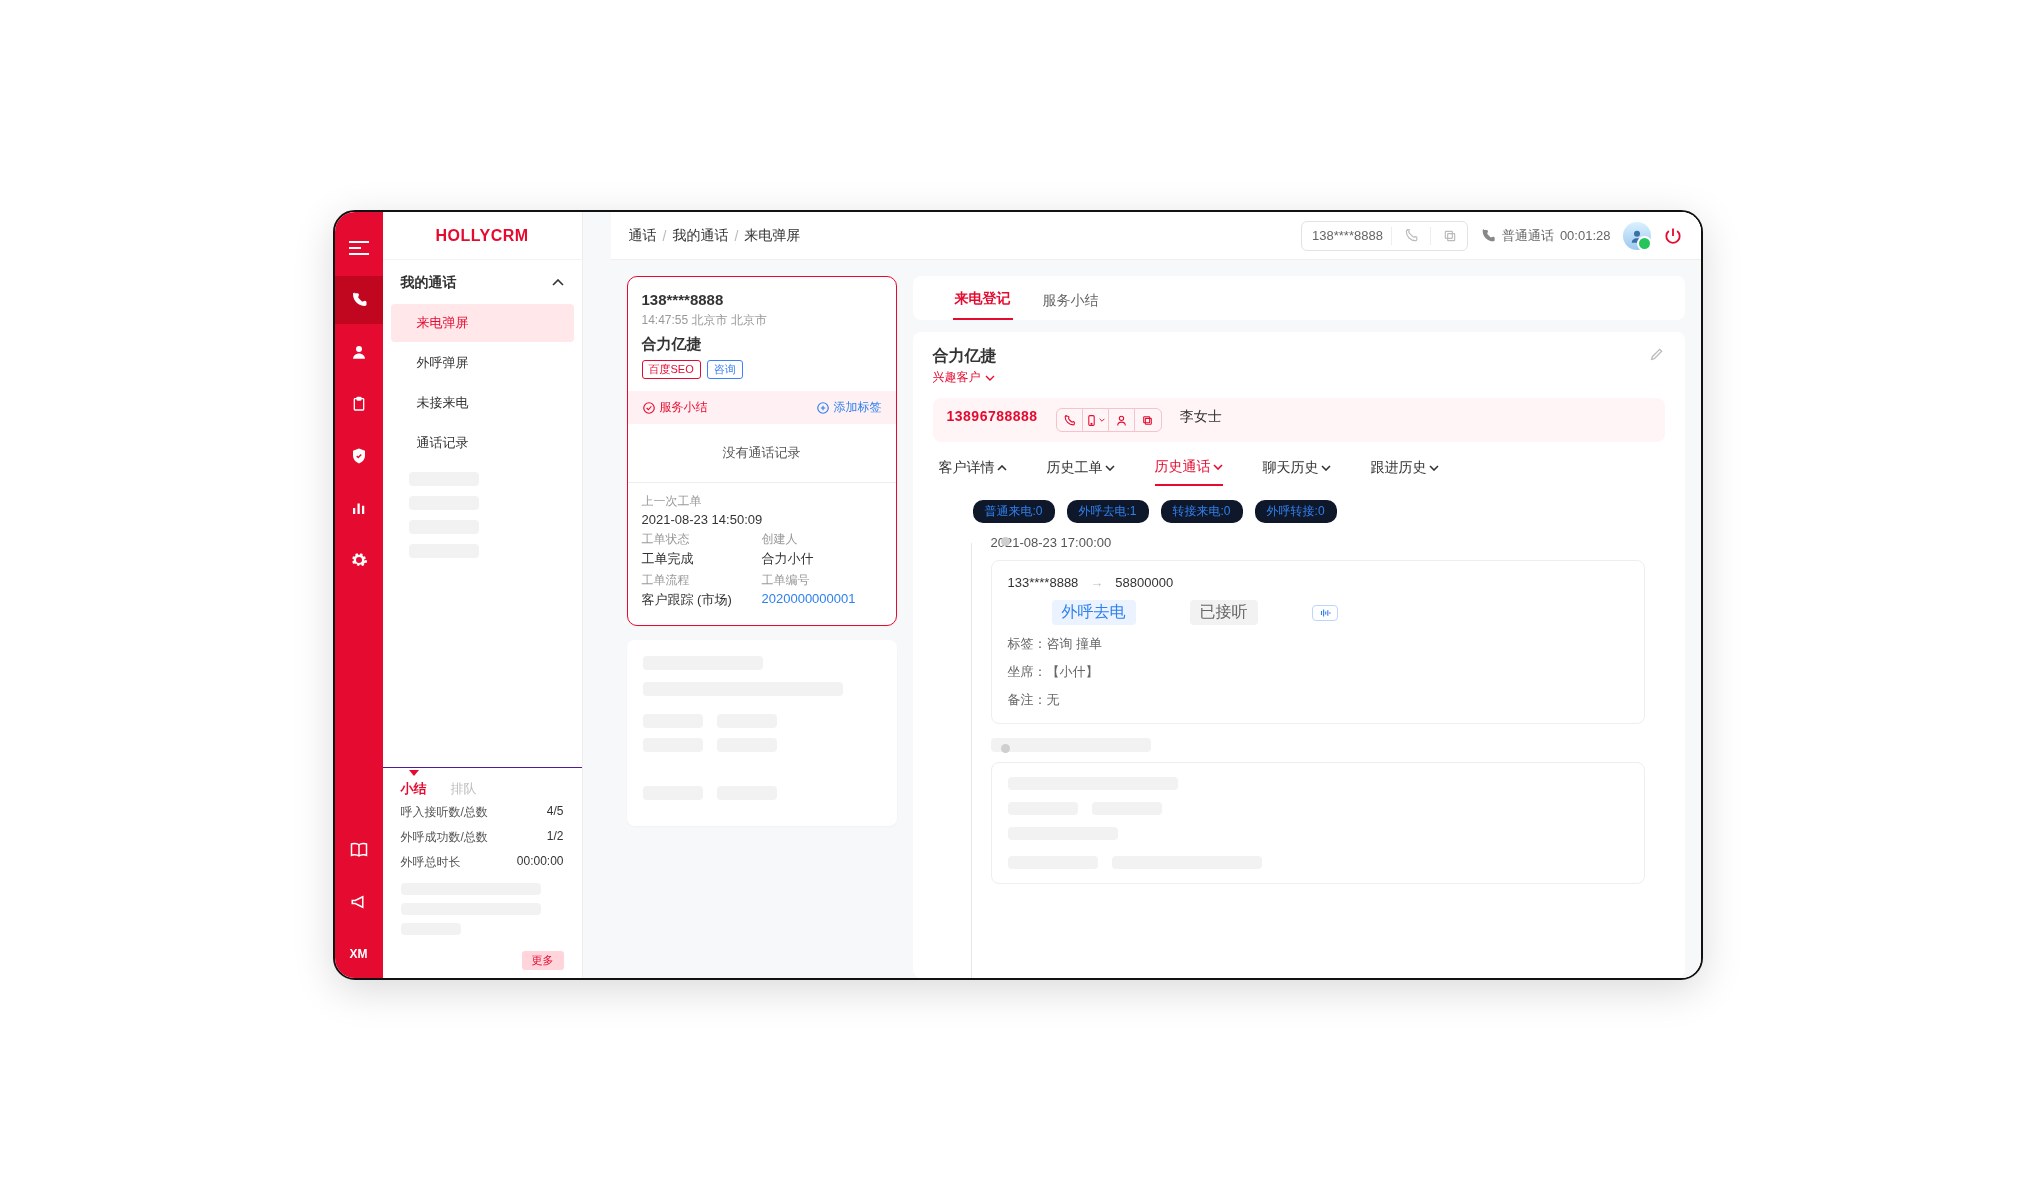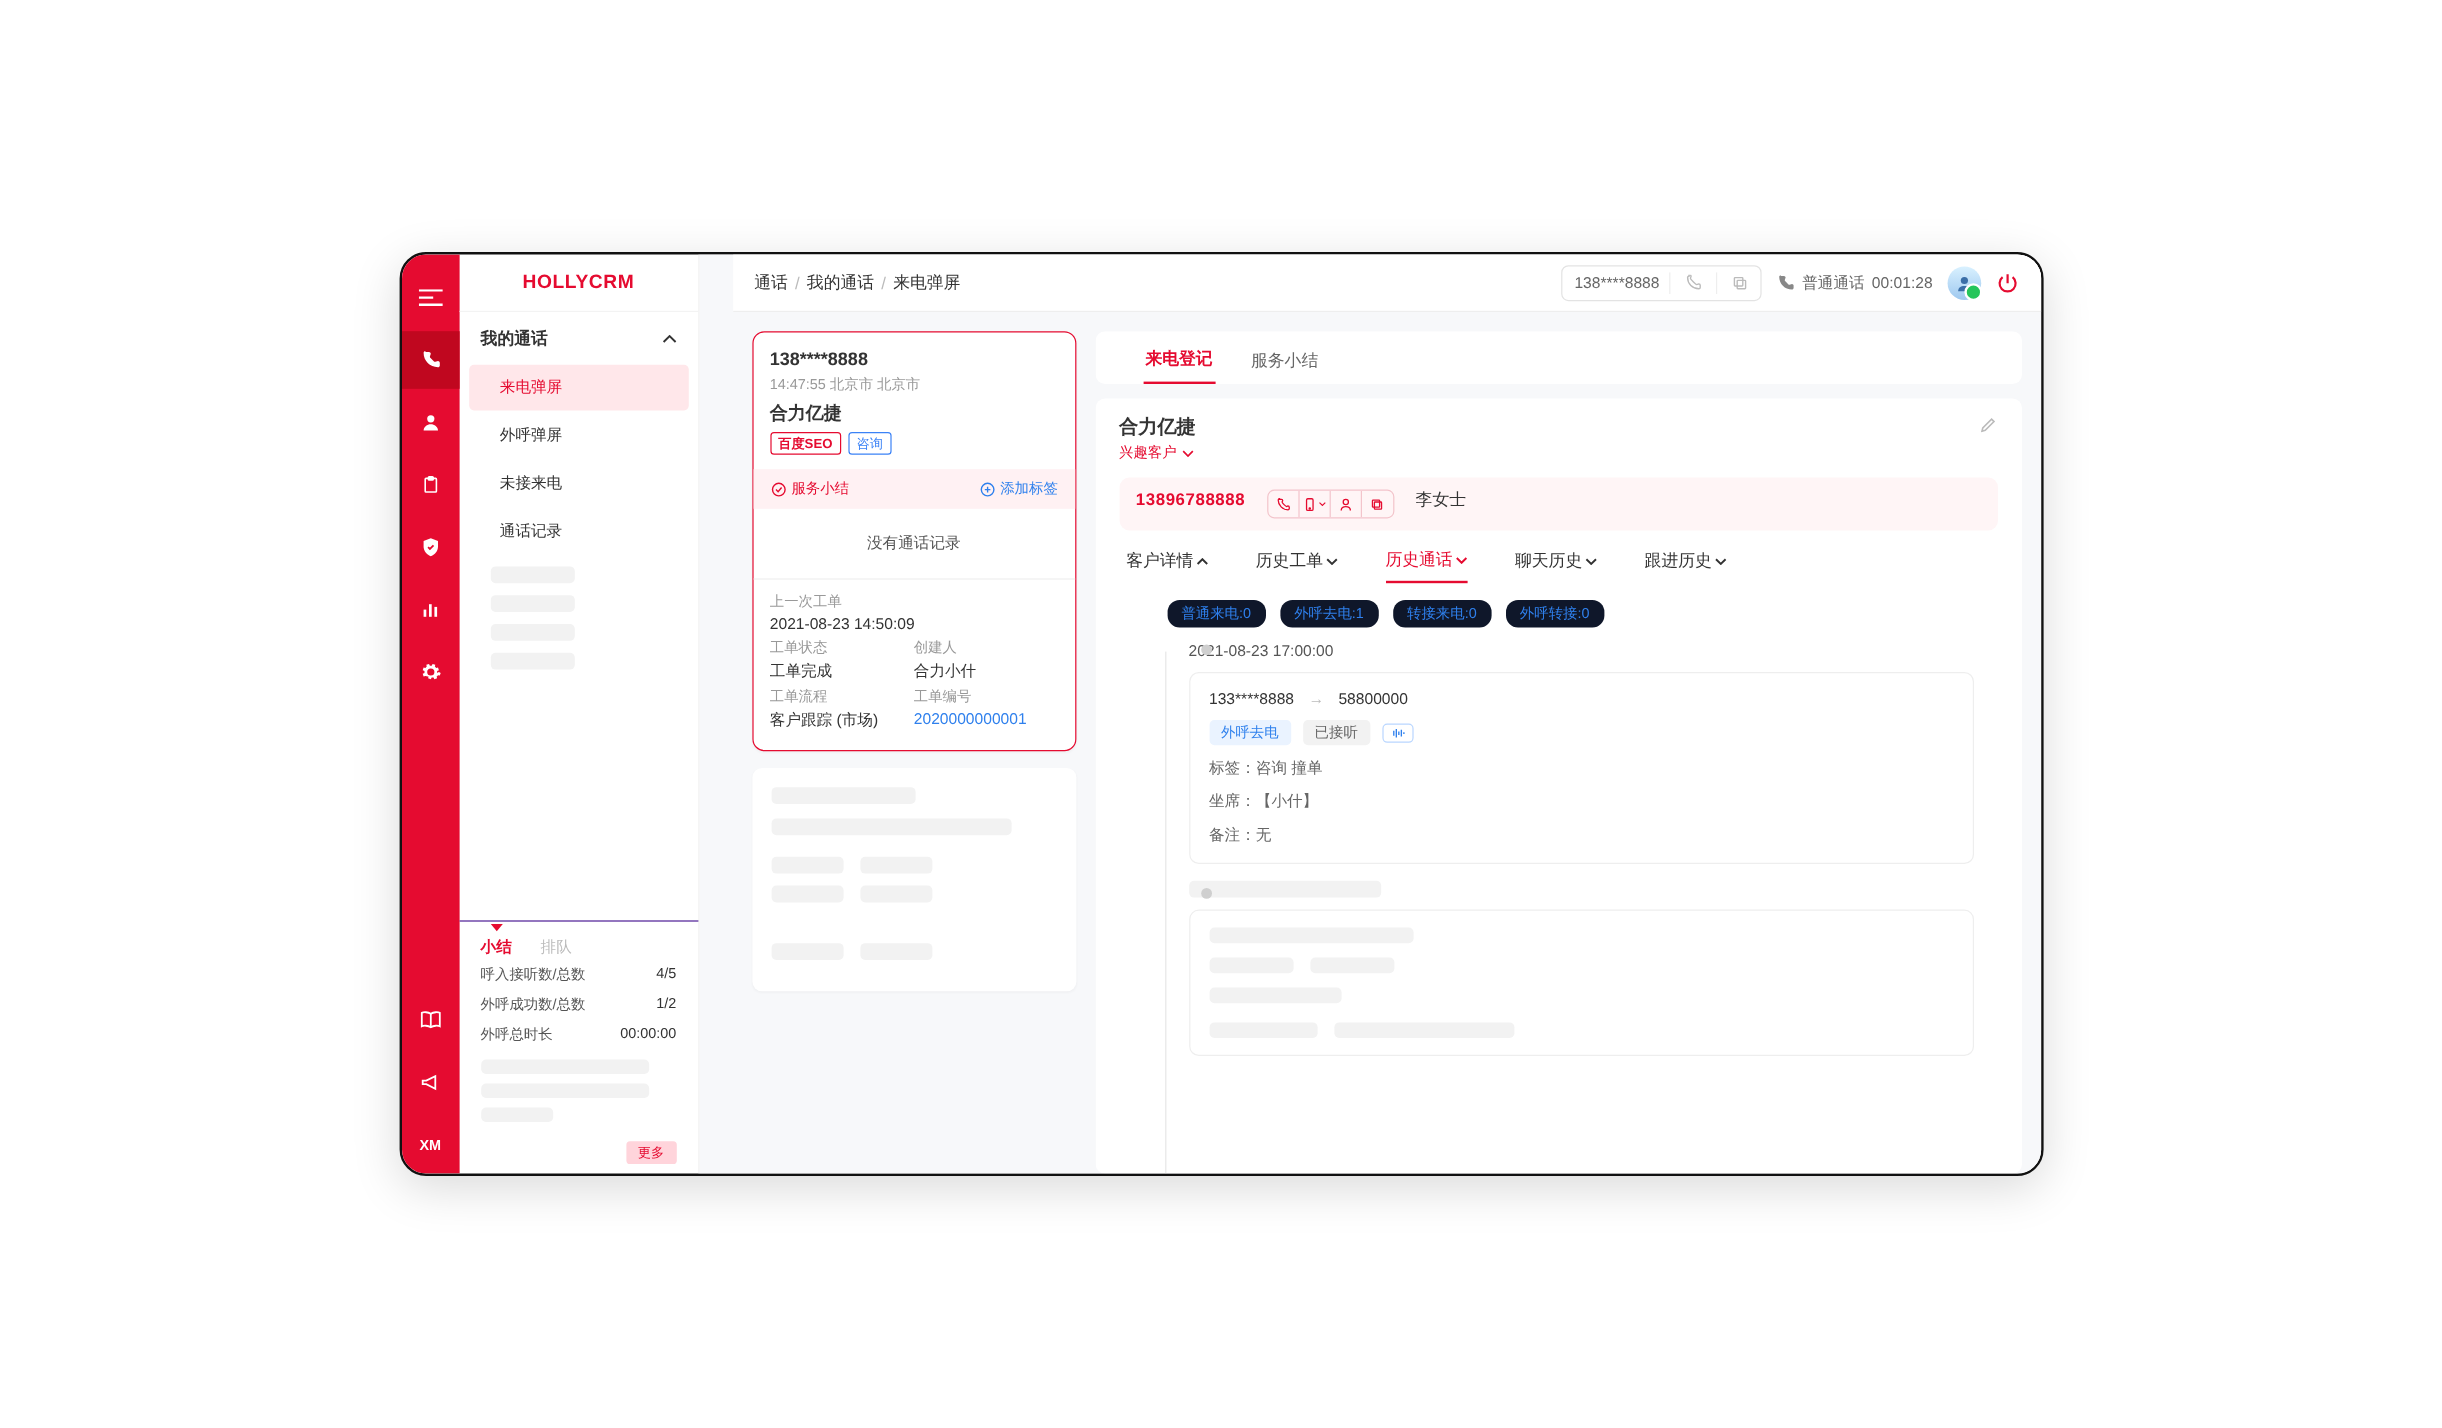--- a/index.html
+++ b/index.html
@@ -130,21 +130,21 @@
   .col-left { width:270px; display:flex; flex-direction:column; gap:14px; }
   .card { background:#fff; border-radius:8px; box-shadow:0 1px 2px rgba(0,0,0,0.03); }
   .call-card {
     border:1.5px solid #e50b30; border-radius:10px; padding:14px 14px 16px; font-size:13px;
   }
   .cc-phone { font-weight:700; font-size:15px; }
   .cc-sub { color:#999; font-size:12px; margin-top:4px; }
   .cc-name { font-weight:600; margin-top:6px; font-size:15px; }
   .badges { display:flex; gap:6px; margin-top:6px; }
   .bd { font-size:11px; padding:1px 6px; border-radius:3px; border:1px solid; }
-  .bd.red { color:#e50b30; border-color:#e50b30;font-weight:bold; }
+  .bd.red { color:#e50b30; border-color:#e50b30; }
   .bd.blue { color:#3b82f6; border-color:#3b82f6; }
   .bar {
     margin:12px -14px 0; padding:8px 14px; background:#fff1f3;
     display:flex; justify-content:space-between; font-size:12px;
   }
   .bar .l { color:#e50b30; display:flex; align-items:center; gap:4px; }
   .bar .r { color:#2f80ed; display:flex; align-items:center; gap:4px; cursor:pointer; }
   .empty { text-align:center; padding:20px 0; font-size:13px; color:#555; font-weight:500; }
   .sect-label { color:#999; font-size:12px; margin-top:6px; }
   .row2 { display:flex; margin-top:4px; }
@@ -182,21 +182,21 @@
   .timeline::before { content:""; position:absolute; left:38px; top:20px; bottom:0; width:1px; background:#e6e6e6; }
   .tl-dot { position:absolute; left:34px; width:9px; height:9px; border-radius:50%; background:#cfcfcf; }
   .tl-time { margin-left:24px; font-size:13px; color:#555; padding-top:2px; }
   .tl-card {
     margin:10px 0 14px 24px; border:1px solid #eee; border-radius:8px; padding:14px 16px;
     font-size:13px;
   }
   .tl-to { color:#333; display:flex; align-items:flex-end; gap:12px; }
   .tl-to .arrow { color:#bbb; }
   .tl-badges { display:flex; gap:10px; align-items:center; margin-top:10px; }
-  .tl-b { font-size:12px; padding:2px 10px; border-radius:4px; }
+  .tl-b { font-size:16px; padding:2px 10px; border-radius:4px;margin-left:44px; }
   .tl-b.blue { background:#eaf3ff; color:#2f80ed; }
   .tl-b.gray { background:#f2f2f2; color:#666; }
   .tl-b.wave { color:#2f80ed; border:1px solid #b9d6ff; border-radius:4px; padding:1px 5px; cursor:pointer; }
   .tl-line { margin-top:10px; color:#666; }
   .tl-ph { margin-left:24px; }
   .tl-ph .skel { height:14px; margin:10px 0; }
   svg { display:block; }
 </style>
 </head>
 <body>

